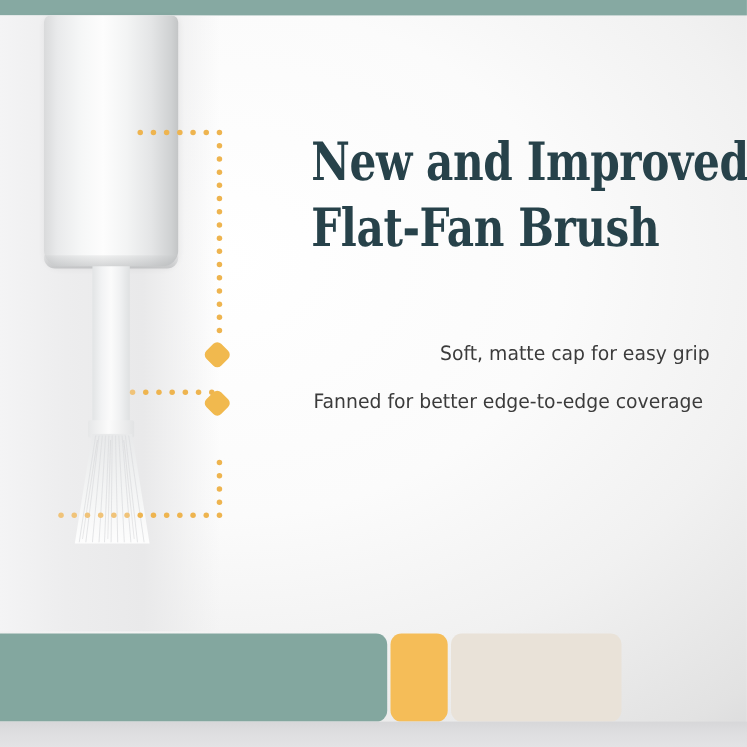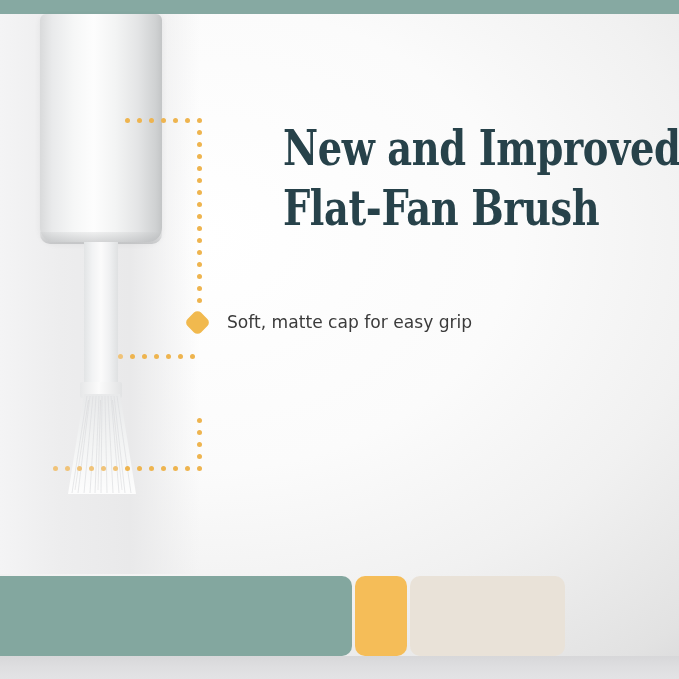--- a/index.html
+++ b/index.html
@@ -110,20 +110,21 @@
   .bullets {
     position: absolute;
     left: 188px; top: 300px;
     width: 470px;
   }
   .bullet-row {
     position: relative;
     height: 44px;
     display: flex;
     align-items: center;
+    justify-content: flex-end;
   }
   .diamond {
     position: absolute;
     left: 0; top: 50%;
     width: 19px; height: 19px;
     margin-top: -9.5px;
     border-radius: 5px;
     background: #f1b94e;
     transform: rotate(45deg);
   }
@@ -298,20 +299,24 @@
   <div class="headline">
     <span class="ln">New and Improved</span>
     <span class="ln">Flat-Fan Brush</span>
   </div>
 
   <div class="bullets">
     <div class="bullet-row">
       <span class="diamond"></span>
       <span class="bullet-text">Soft, matte cap for easy grip</span>
     </div>
+    <div class="bullet-row">
+      <span class="diamond"></span>
+      <span class="bullet-text">Fanned for better edge-to-edge coverage</span>
+    </div>
   </div>
 
   <div class="bottom-bar">
     <div class="seg seg-green"></div>
     <div class="seg seg-amber"></div>
     <div class="seg seg-beige"></div>
   </div>
   <div class="bar-shadow"></div>
 
 </div>

